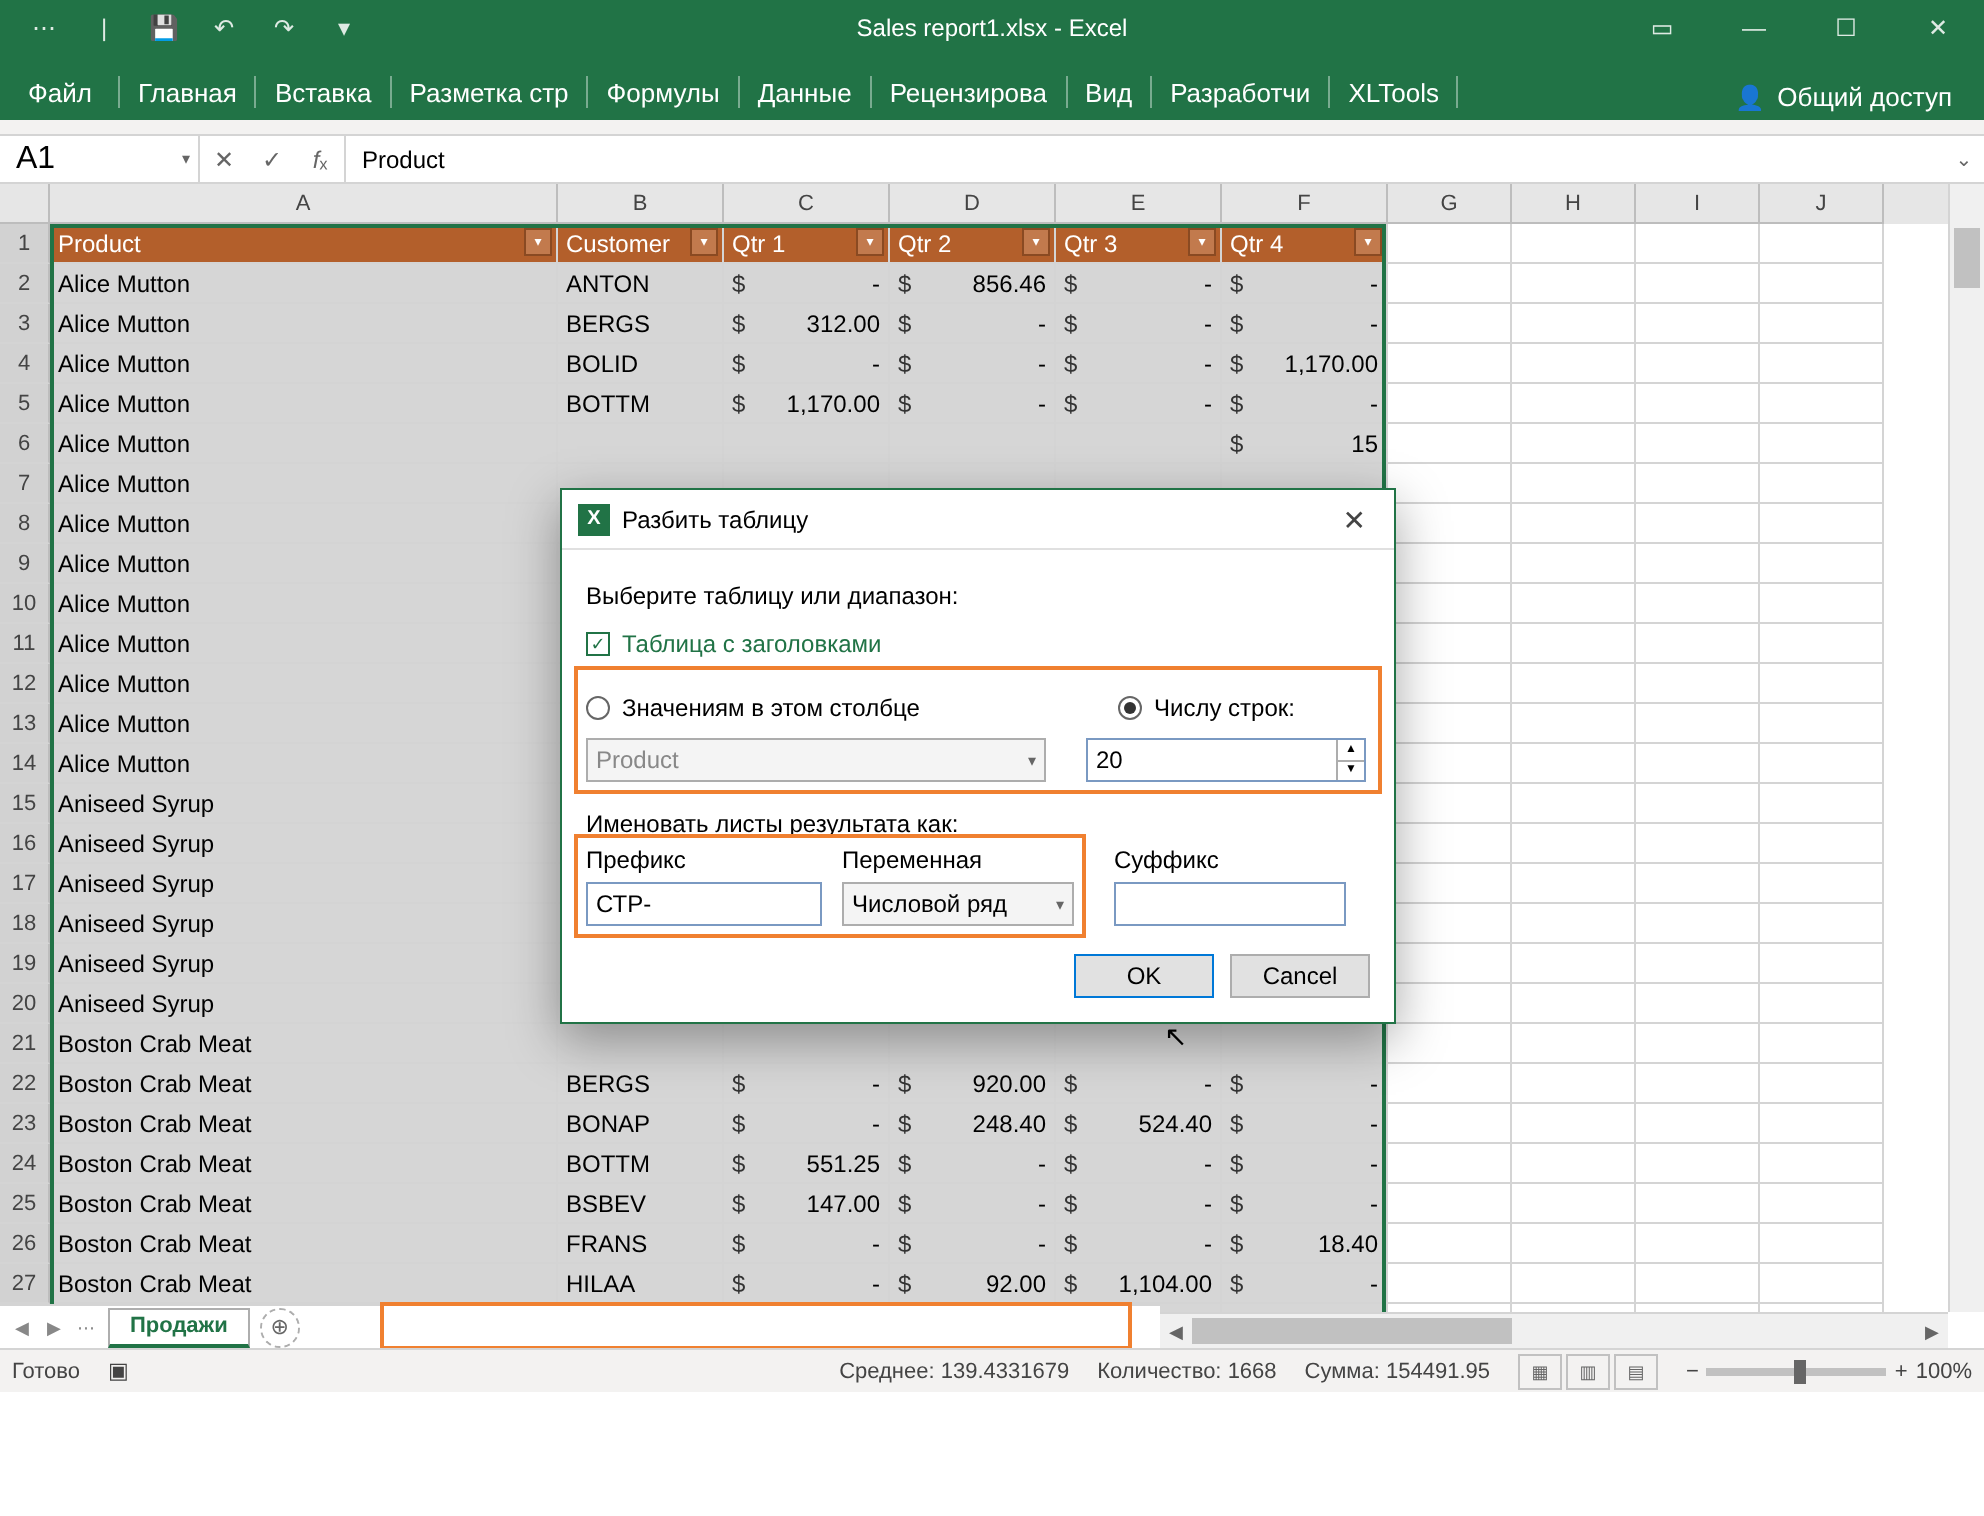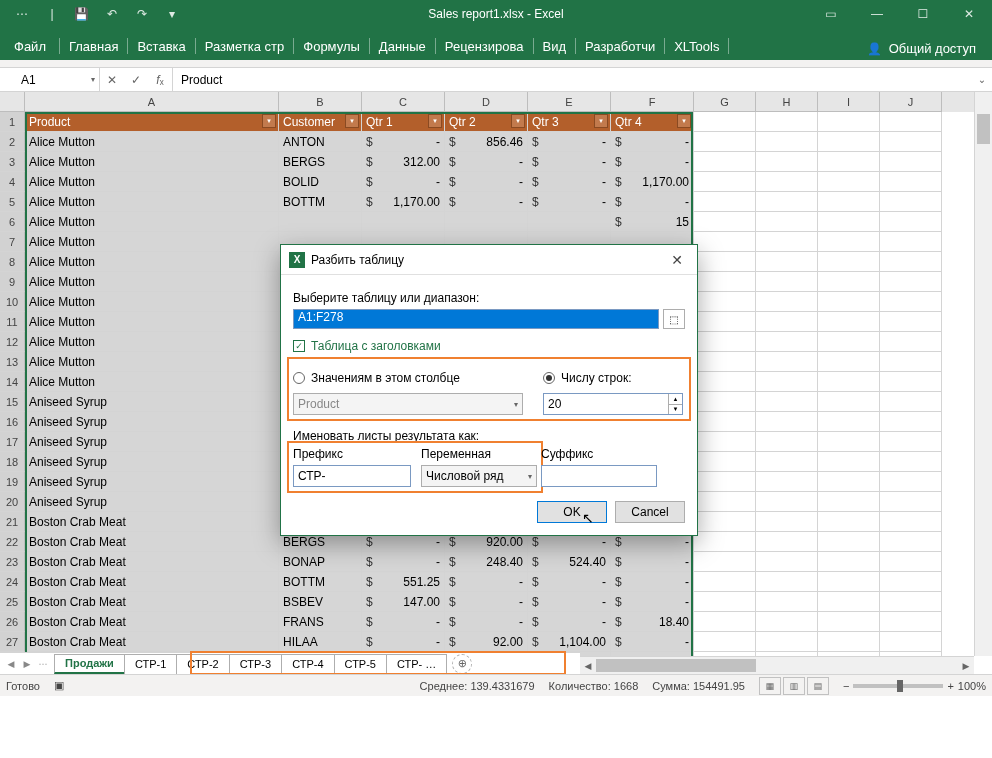--- a/index.html
+++ b/index.html
@@ -20,21 +20,21 @@
 .rtab.file { background: transparent; padding-right: 12px; }
 .rtab-sep { width: 1px; height: 16px; background: rgba(255,255,255,0.4); margin: 0 1px 6px 1px; }
 .share { margin-left: auto; color: #fff; font-size: 13px; padding: 4px 10px; display: flex; align-items: center; gap: 6px; }
 .share::before { content: "👤"; font-size: 12px; }
 
 
 .ribbon-body { height: 8px; background: #f3f2f1; border-bottom: 1px solid #d4d4d4; }
 
 
 .fbar { height: 24px; display: flex; align-items: stretch; border-bottom: 1px solid #d4d4d4; background: #fff; }
-.namebox { width: 100px; border-right: 1px solid #d4d4d4; display: flex; align-items: center; padding: 0 21px; font-size: 12px; position: relative; }
+.namebox { width: 100px; border-right: 1px solid #d4d4d4; display: flex; align-items: center; padding: 0 8px; font-size: 16px; position: relative; }
 .namebox::after { content: "▾"; position: absolute; right: 4px; font-size: 8px; color: #666; }
 .fbar-btns { display: flex; align-items: center; border-right: 1px solid #d4d4d4; }
 .fbar-btn { width: 24px; display: flex; align-items: center; justify-content: center; color: #666; font-size: 12px; }
 .fbar-input { flex: 1; padding: 0 8px; font-size: 12px; display: flex; align-items: center; position: relative; }
 .fbar-expand { width: 20px; display: flex; align-items: center; justify-content: center; color: #666; font-size: 10px; }
 
 
 .grid-wrap { position: relative; height: 582px; overflow: hidden; }
 .selectall { position: absolute; left: 0; top: 0; width: 25px; height: 20px; background: #e6e6e6; border-right: 1px solid #bdbdbd; border-bottom: 1px solid #bdbdbd; }
 .colheads { position: absolute; left: 25px; top: 0; right: 18px; height: 20px; display: flex; background: #e6e6e6; }
@@ -84,21 +84,21 @@
 .dlg-title .ttxt { font-size: 12px; }
 .dlg-title .close { margin-left: auto; font-size: 14px; color: #444; padding: 0 6px; cursor: pointer; }
 .dlg-body { padding: 10px 12px 12px 12px; }
 .dlg-label { margin: 6px 0 4px 0; }
 .dlg-input-row { display: flex; gap: 4px; }
 .dlg-input { flex: 1; border: 1px solid #7a99c2; height: 20px; padding: 0 4px; background: #fff; }
 .dlg-input.sel { background: #0078d7; color: #fff; }
 .dlg-refbtn { width: 22px; height: 20px; border: 1px solid #adadad; display: flex; align-items: center; justify-content: center; font-size: 10px; }
 .dlg-check { display: flex; align-items: center; gap: 6px; margin: 10px 0; color: #217346; }
 .dlg-check .box { width: 12px; height: 12px; border: 1px solid #217346; display: flex; align-items: center; justify-content: center; font-size: 9px; color: #217346; }
-.radio-row { display: flex; gap: 20px; margin: 8px 0; }
+.radio-row { display: flex; gap: 36px; margin: 8px 0; }
 .radio { display: flex; align-items: center; gap: 6px; }
 .radio .dot { width: 12px; height: 12px; border: 1px solid #666; border-radius: 50%; display: flex; align-items: center; justify-content: center; }
 .radio .dot.checked::after { content: ""; width: 6px; height: 6px; background: #333; border-radius: 50%; }
 .dlg-select { height: 22px; border: 1px solid #adadad; padding: 0 4px; background: #f4f4f4; display: flex; align-items: center; position: relative; }
 .dlg-select.disabled { color: #888; }
 .dlg-select .arr { position: absolute; right: 4px; font-size: 8px; color: #666; }
 .dlg-num { height: 22px; border: 1px solid #7a99c2; padding: 0 4px; display: flex; align-items: center; position: relative; background: #fff; }
 .dlg-num .spin { position: absolute; right: 0; top: 0; bottom: 0; width: 14px; display: flex; flex-direction: column; }
 .dlg-num .spin div { flex: 1; border-left: 1px solid #adadad; display: flex; align-items: center; justify-content: center; font-size: 6px; }
 .dlg-num .spin div:first-child { border-bottom: 1px solid #adadad; }
@@ -704,28 +704,20 @@
       </div>
       <div class="arrow">▶</div>
   </div>
   <div class="sheettabs">
     <div class="tabnav">
       <div class="nbtn">◀</div>
       <div class="nbtn">▶</div>
       <div class="nbtn">⋯</div>
     </div>
     <div class="sheettab active">Продажи</div>
-    <div id="sheet-list" style="display: flex;">
-        <div class="sheettab">СТР-1</div>
-        <div class="sheettab">СТР-2</div>
-        <div class="sheettab">СТР-3</div>
-        <div class="sheettab">СТР-4</div>
-        <div class="sheettab">СТР-5</div>
-        <div class="sheettab">СТР- …</div>
-      </div>
     <div class="addsheet">⊕</div>
     <div class="sheet-hl" style="left:190px;top:-2px;width:376px;height:24px"></div>
   </div>
 </div>
 
 <div class="statusbar">
   <span>Готово</span>
   <span>▣</span>
   <span class="spacer"></span>
   <span><span>Среднее:</span> <span>139.4331679</span></span>
@@ -747,24 +739,20 @@
 </div>
 
 <div class="dialog">
   <div class="dlg-title">
     <div class="xicon">X</div>
     <div class="ttxt">Разбить таблицу</div>
     <div class="close">✕</div>
   </div>
   <div class="dlg-body">
     <div class="dlg-label">Выберите таблицу или диапазон:</div>
-    <div class="dlg-input-row">
-      <div class="dlg-input sel">A1:F278</div>
-      <div class="dlg-refbtn">⬚</div>
-    </div>
     <div class="dlg-check">
       <div class="box">✓</div>
         <span>Таблица с заголовками</span>
     </div>
     <div class="highlight" style="position:relative">
       <div class="radio-row">
         <div class="radio" style="width:230px">
           <div class="dot"></div>
             <span>Значениям в этом столбце</span>
         </div>
@@ -781,21 +769,21 @@
         <div class="dlg-num" style="width:140px">
           <span>20</span>
           <div class="spin">
               <div>▲</div>
               <div>▼</div>
             </div>
         </div>
       </div>
     </div>
     <div class="dlg-label" style="margin-top:14px">Именовать листы результата как:</div>
-    <div style="display:flex;gap:0">
+    <div style="display:flex;gap:16px">
       <div class="highlight" style="display:flex;gap:10px">
         <div class="name-col" style="width:118px">
           <span>Префикс</span>
           <div class="dlg-text">СТР-</div>
         </div>
         <div class="name-col" style="width:116px">
           <span>Переменная</span>
           <div class="dlg-select">
             <span>Числовой ряд</span>
               <span class="arr">▾</span>

